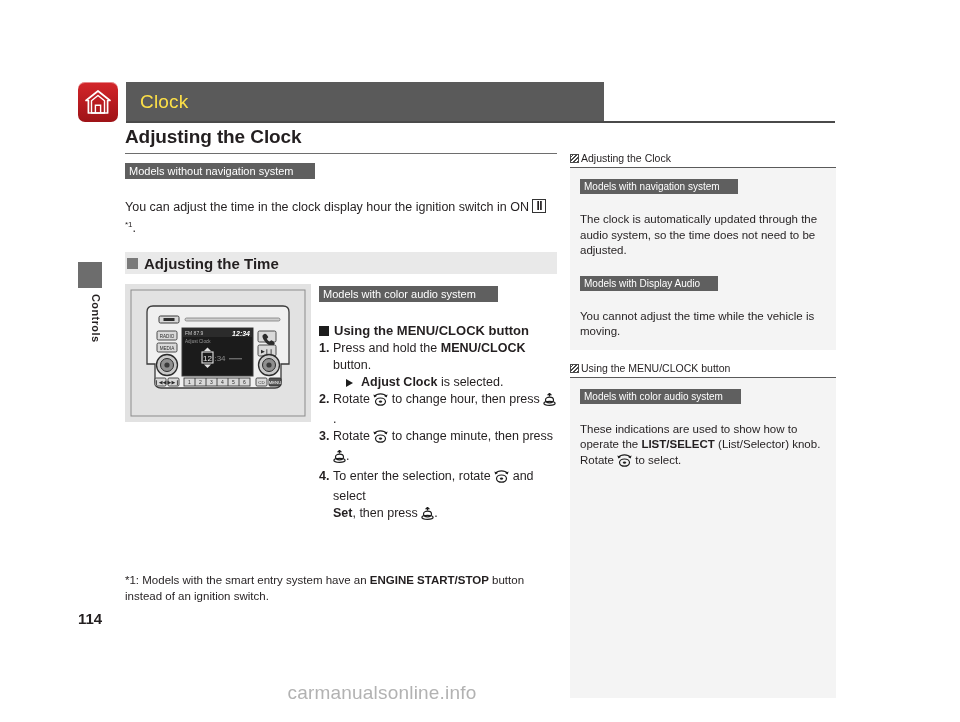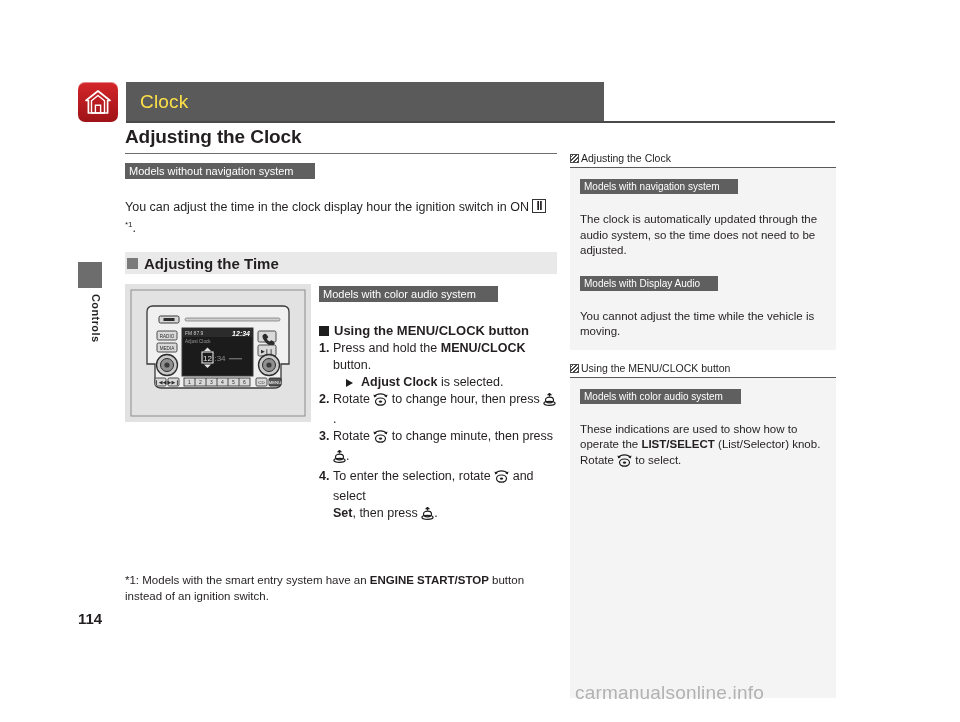--- a/index.html
+++ b/index.html
@@ -262,21 +262,21 @@
   }
   .spacer-12 { height: 14px; }
   .side-head-2 { margin-top: 12px; }
   #sidebar-panel-2 { min-height: 302px; }
 
   
   #watermark {
     position: absolute;
     left: 0; top: 682px;
     width: 764px;
-    text-align: right;
+    text-align: center;
     font-size: 19px;
     color: #b2b2b2;
     letter-spacing: .2px;
   }
 </style>
 </head>
 <body>
 
 <div id="page">
 

